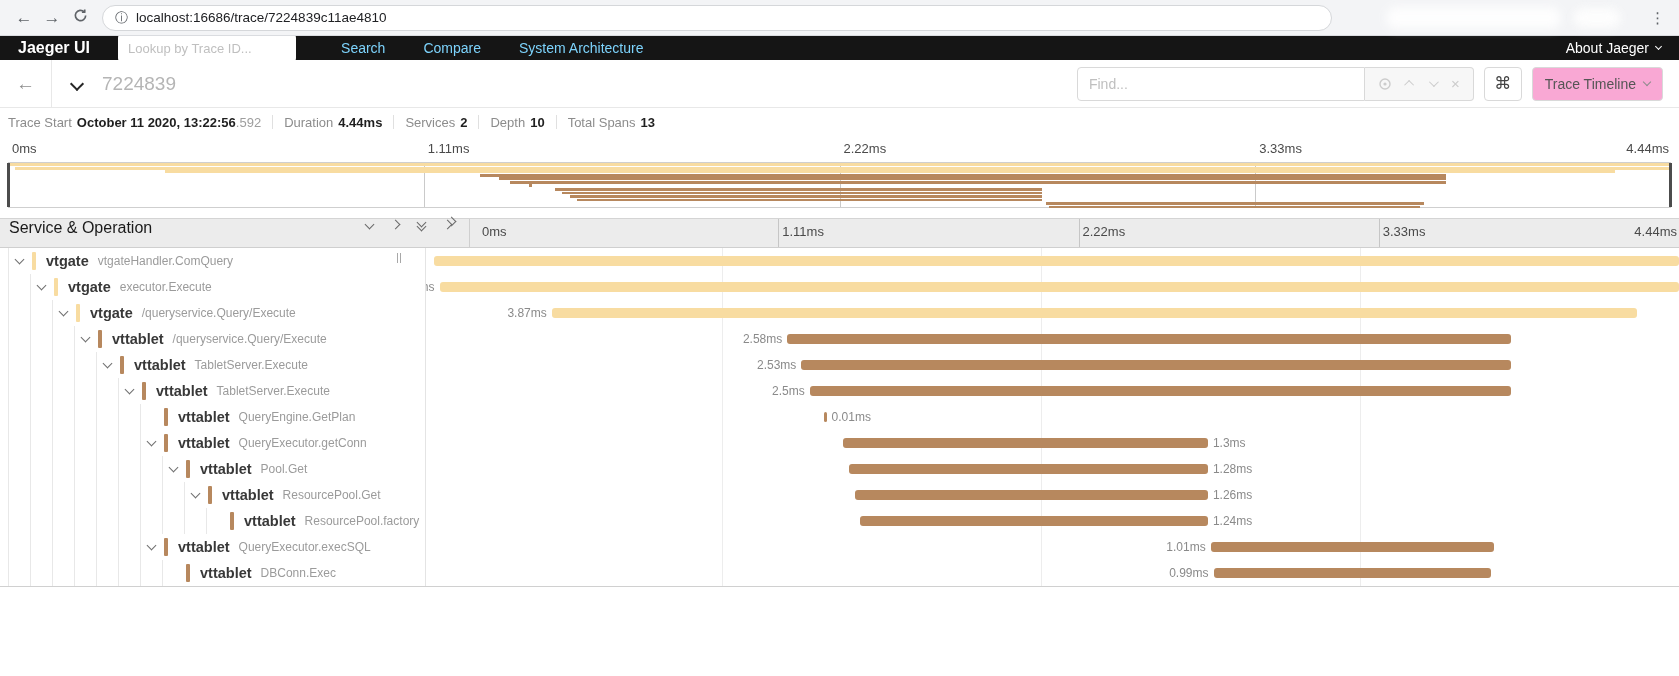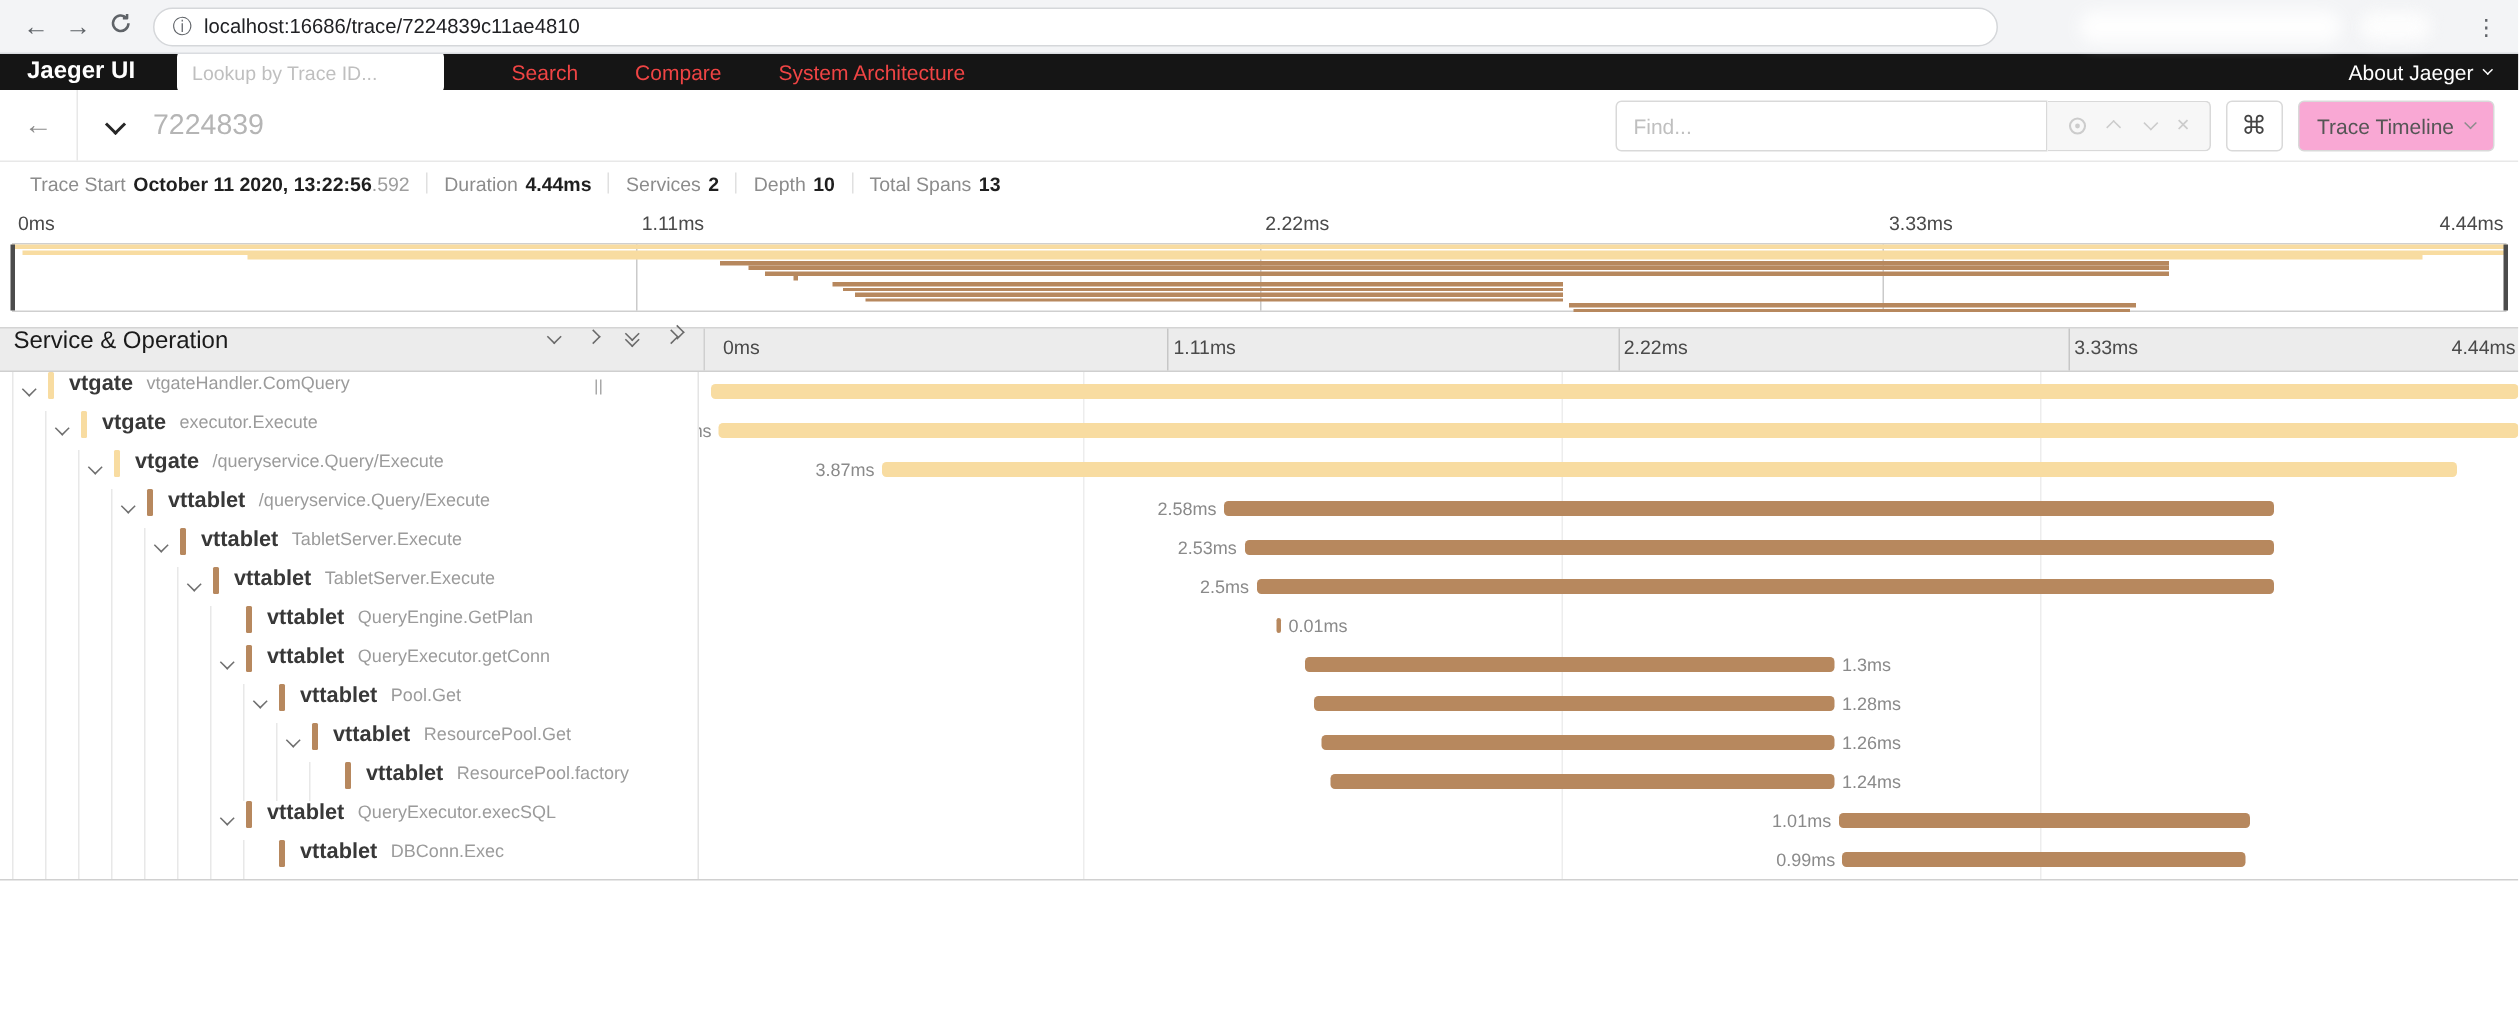--- a/index.html
+++ b/index.html
@@ -22,21 +22,21 @@
               background:#fdfdfd; border-radius:10px; filter:blur(5px); }
   .kebab { position:absolute; right:14px; font-size:15px; color:#5f6368; }
 
   
   .jnav { height:24px; background:#151515; display:flex; align-items:center; padding:0 18px; }
   .brand { color:#fff; font-size:16px; font-weight:bold; margin-right:28px; }
   .lookup { width:178px; height:28px; border-radius:4px; border:none; background:#fff;
             font-size:13px; padding:0 10px; color:#333;
             font-family:"Liberation Sans",sans-serif; margin-right:26px; }
   .lookup::placeholder { color:#bfbfbf; }
-  .jnav-item { color:#ef4444; font-size:14px; padding:0 19px; }
+  .jnav-item { color:#7dd3fc; font-size:14px; padding:0 19px; }
   .jnav-right { margin-left:auto; color:#fff; font-size:14px; display:flex; align-items:center; gap:7px; }
 
   
   .thead { height:48px; border-bottom:1px solid #e8e8e8; display:flex; align-items:center; }
   .backbox { width:52px; height:100%; border-right:1px solid #e8e8e8; display:flex;
              align-items:center; justify-content:center; font-size:19px; color:#8c8c8c; }
   .tchev { margin:0 12px 0 20px; }
   .chev { display:inline-block; width:8px; height:8px; border-right:1.7px solid #595959;
           border-bottom:1.7px solid #595959; transform:rotate(45deg); }
   .chev.big { width:10px; height:10px; border-width:2.4px; border-color:#262626; margin-top:-4px; }
@@ -58,21 +58,21 @@
   .fx { font-size:15px; color:#ccc; }
   .cmdbtn { width:38px; height:34px; border:1px solid #d9d9d9; border-radius:4px; background:#fff;
             display:flex; align-items:center; justify-content:center; font-size:17px; color:#444;
             margin-left:10px; }
   .viewbtn { height:34px; border:1px solid #d9d9d9; border-radius:4px; background:#f9a8d4;
              display:flex; align-items:center; gap:8px; padding:0 12px; font-size:14px;
              color:#555; margin-left:10px; }
   .viewbtn .chev { width:6px; height:6px; border-width:1.4px; border-color:#8c8c8c; margin-top:-3px; }
 
   
-  .summary { height:28px; display:flex; align-items:center; padding:0 20px; font-size:13px; }
+  .summary { height:28px; display:flex; align-items:center; padding:0 8px; font-size:13px; }
   .sum-item { display:flex; gap:5px; align-items:baseline; }
   .sum-label { color:#8c8c8c; }
   .sum-val { color:#1f1f1f; font-weight:bold; }
   .sum-suffix { color:#9e9e9e; }
   .sum-div { width:1px; height:14px; background:#e0e0e0; margin:0 11px; }
 
   
   .mm-ruler { height:26px; margin:0 8px; position:relative; font-size:12px; color:#858585; }
   .mm-ruler span { position:absolute; bottom:3px; }
   .mm-box { height:46px; margin:0 8px; border-top:1px solid #cfcfcf; border-bottom:1px solid #cfcfcf;
@@ -103,22 +103,22 @@
   .tick.last { right:2px; padding-left:0; }
   .hgrid { position:absolute; top:0; bottom:0; width:1px; background:#c6c6c6; }
 
   
   .rows-wrap { position:relative; }
   .body-grid { position:absolute; left:395px; right:0; top:0; bottom:0; pointer-events:none; }
   .bgrid { position:absolute; top:0; bottom:0; width:1px; background:#ededed; }
   .grip { position:absolute; left:397px; top:5px; display:flex; gap:2px; z-index:2; }
   .grip i { width:1px; height:10px; background:#a8a8a8; }
   .srow { display:flex; height:26px; position:relative; }
-  .cell-name { width:466px; flex:none; border-right:1px solid #e4e4e4; overflow:hidden;
-               display:flex; align-items:flex-start; padding-left:8px; background:#fff; }
+  .cell-name { width:426px; flex:none; border-right:1px solid #e4e4e4; overflow:hidden;
+               display:flex; align-items:center; padding-left:8px; background:#fff; }
   .guide, .slot { width:22px; flex:none; align-self:stretch; border-left:1px solid #e8e8e8;
                   display:flex; align-items:center; justify-content:center; }
   .slot .chev { width:7px; height:7px; border-width:1.5px; border-color:#6f6f6f; margin-top:-3px; }
   .cbar { width:4px; height:18px; flex:none; border-radius:1px; margin:0 10px 0 2px; }
   .svc { font-size:14.5px; font-weight:bold; color:#383838; white-space:nowrap; margin-right:9px; }
   .op { font-size:12px; color:#9b9b9b; white-space:nowrap; }
   .cell-time { flex:1; position:relative; overflow:hidden; }
   .bar { position:absolute; top:8px; height:10px; border-radius:3px; min-width:2px; }
   .dur { position:absolute; top:0; line-height:26px; font-size:12px; color:#8a8a8a; white-space:nowrap; }
   .end-border { border-top:1px solid #d0d0d0; }

